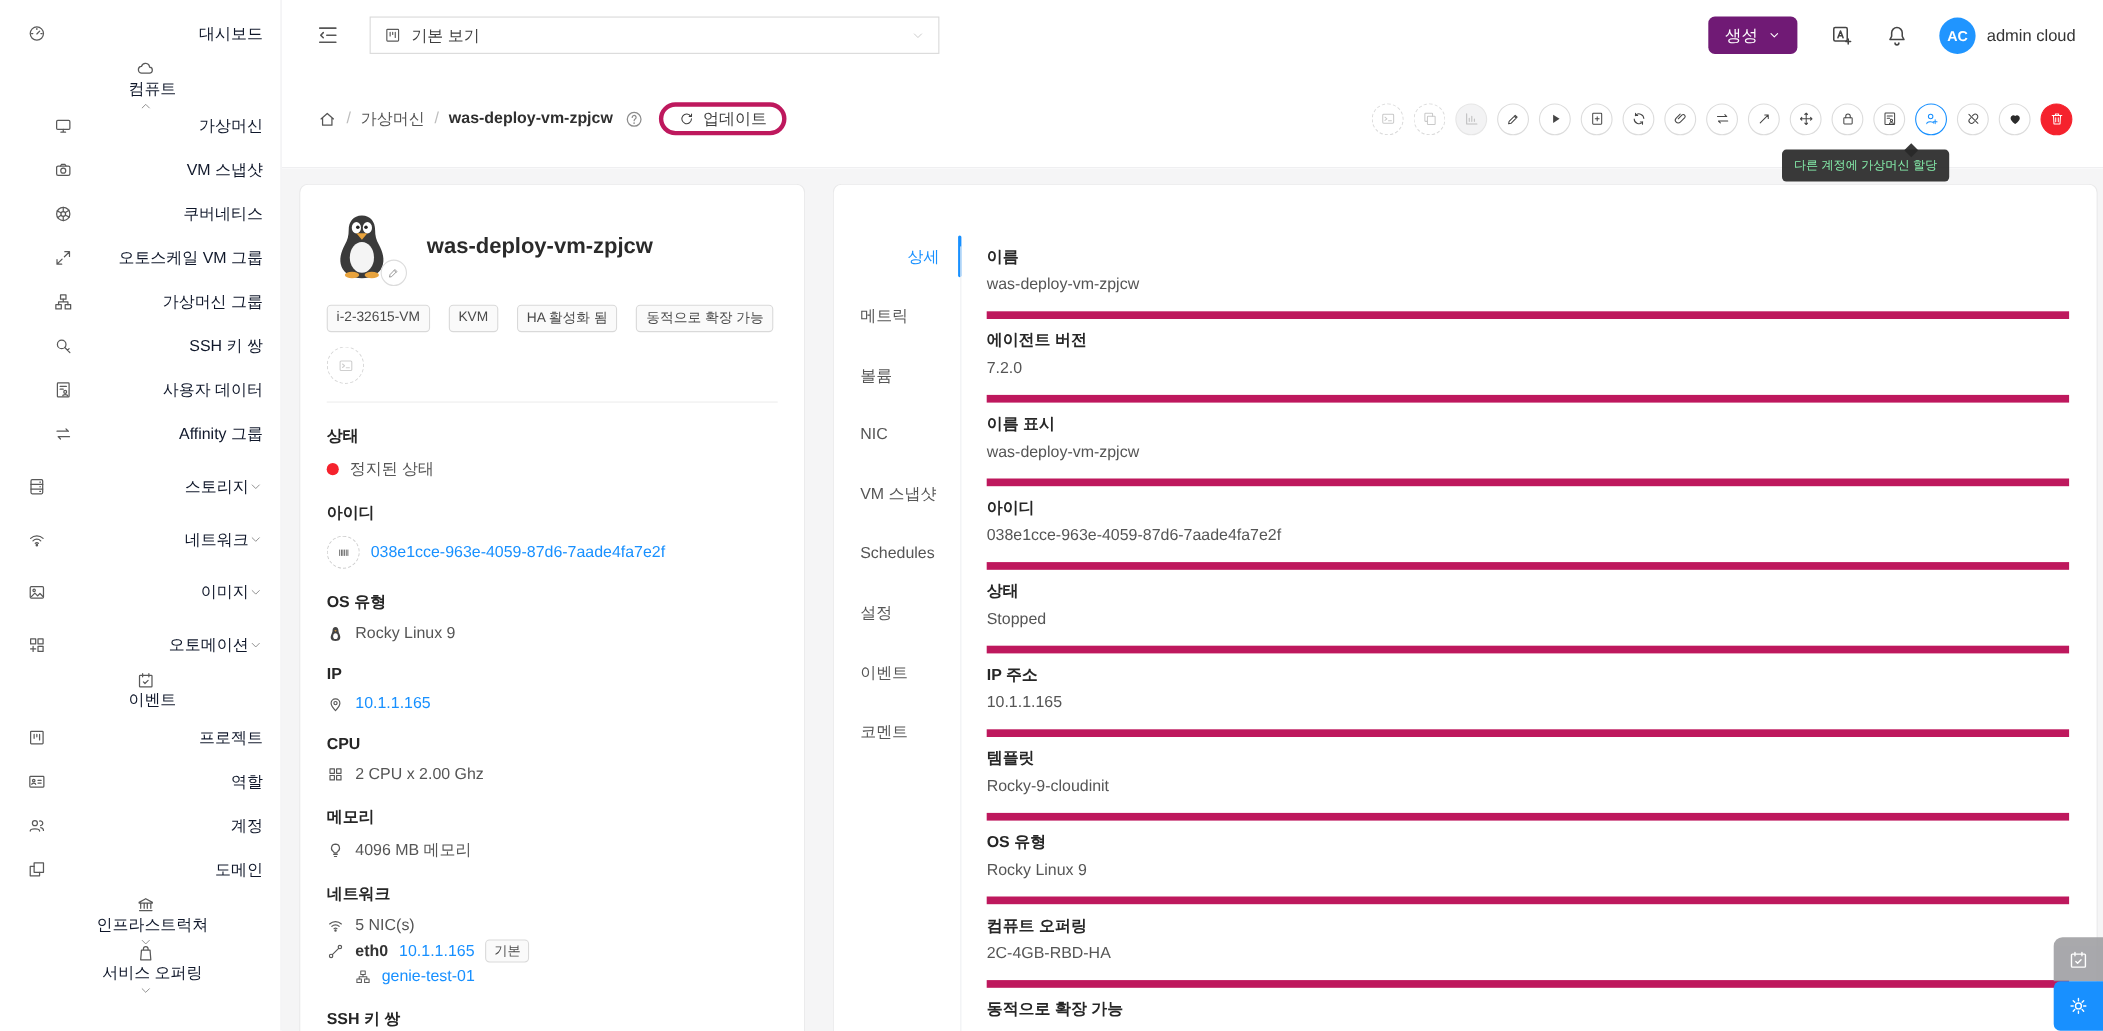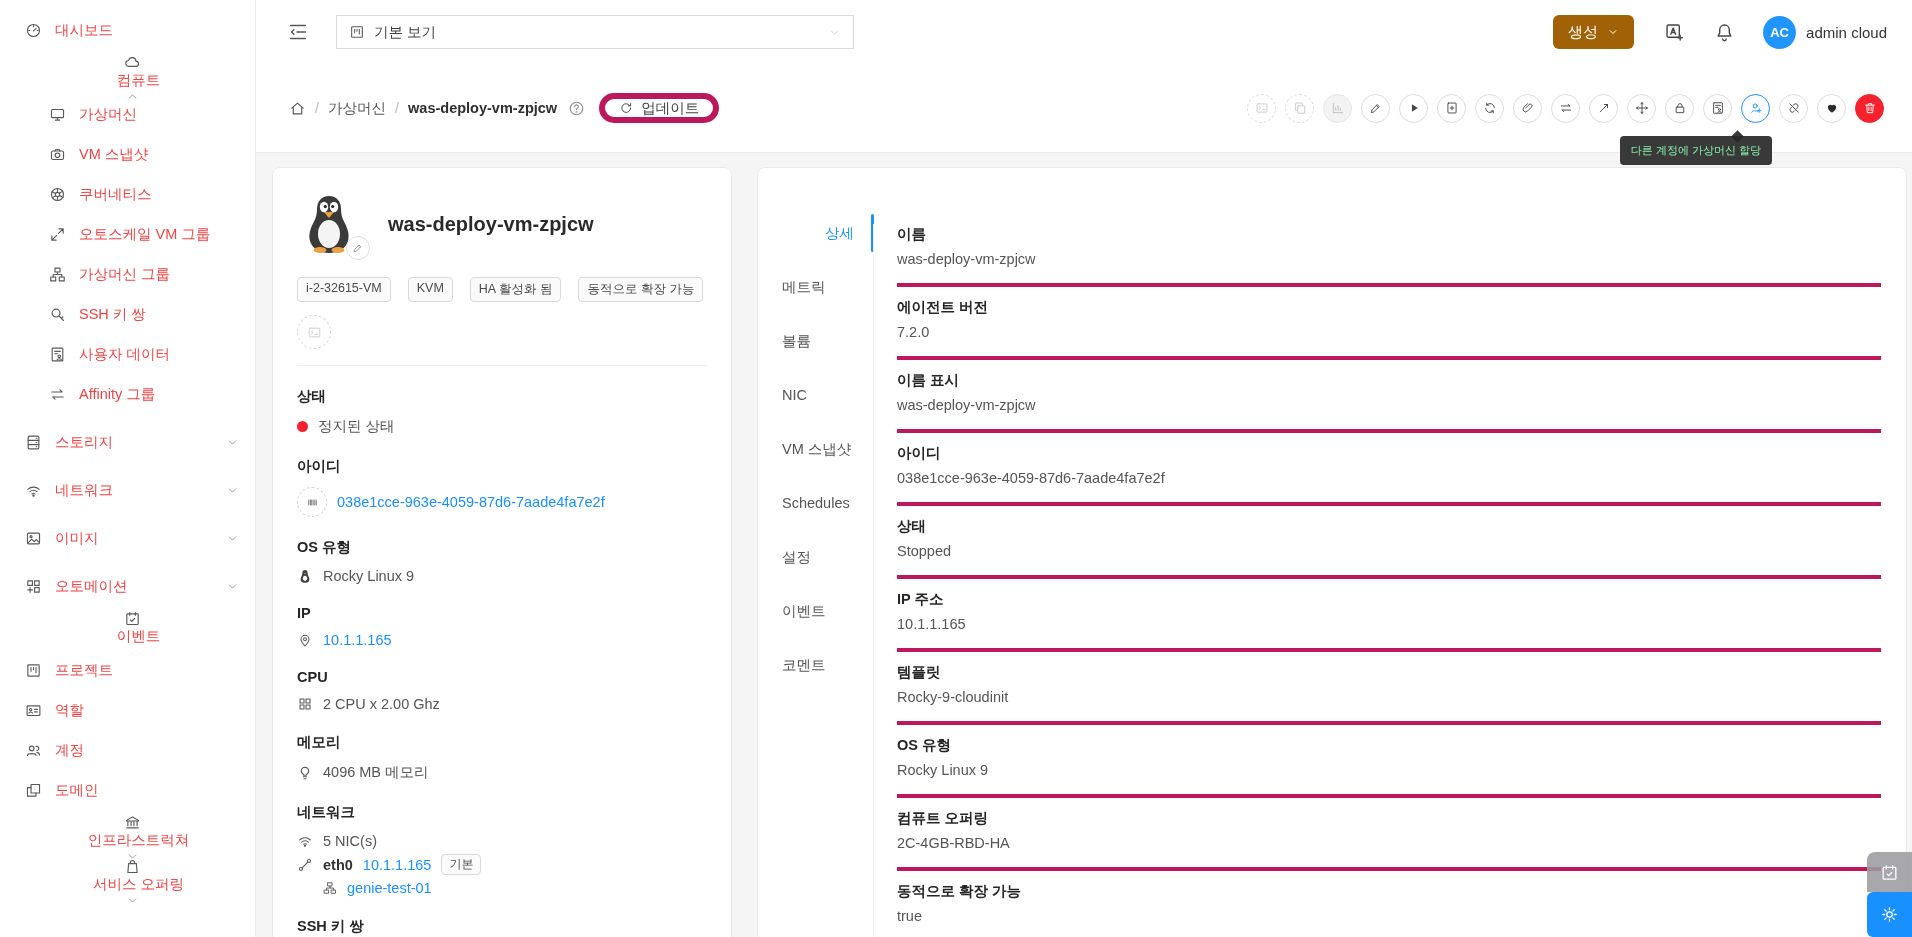--- a/index.html
+++ b/index.html
@@ -7,50 +7,50 @@
   body { font-family:"Liberation Sans","DejaVu Sans",sans-serif; background:#f5f5f6; color:#333; font-size:14.5px; }
   .i { width:16px; height:16px; stroke:currentColor; fill:none; stroke-width:1.6; stroke-linecap:round; stroke-linejoin:round; flex:none; }
   .i.fill { fill:currentColor; stroke:none; }
 
   
   .sidebar { position:fixed; left:0; top:0; width:256px; height:937px; background:#fff; border-right:1px solid #ededf0; z-index:30; }
   .logo { height:64px; display:flex; align-items:center; padding-left:13px; gap:6px; }
   .logo-able { font-size:27px; font-weight:bold; color:#231f20; letter-spacing:.5px; }
   .logo-stack { font-size:27px; font-weight:bold; color:#2aa9e0; letter-spacing:.5px; }
   .menu { padding-top:10px; }
-  .mi { display:flex; align-items:center; height:40px; padding:0 16px 0 25px; color:#ef4444; cursor:pointer; }
+  .mi { display:flex; align-items:center; height:40px; padding:0 16px 0 25px; color:#0f172a; cursor:pointer;text-align:right; }
   .mi .micon { width:17px; height:17px; color:#595959; }
   .mi .lbl { margin-left:13px; flex:1; white-space:nowrap; }
   .mi.sub { padding-left:49px; }
   .mi .chev { width:13px; height:13px; color:#8c8c8c; }
   .gap4 { margin-top:4px;flex-direction:column; } .gap8 { margin-top:8px; }
 
   
   .header { position:fixed; left:256px; top:0; right:0; height:64px; background:#fff; display:flex; align-items:center; z-index:20; }
   .fold-btn { margin-left:31px; width:22px; height:22px; color:#565656; cursor:pointer; }
   .view-select { width:518px; height:34px; margin-left:27px; border:1px solid #d9d9d9; border-radius:0; background:#fff; display:flex; align-items:center; padding:0 12px; gap:9px; color:#3e3e3e; cursor:pointer; }
   .view-select .vicon { width:16px; height:16px; color:#5a5a5a; }
   .view-select .sel-chev { margin-left:auto; width:13px; height:13px; color:#c8c8c8; }
   .hright { margin-left:auto; display:flex; align-items:center; padding-right:25px; }
-  .create-btn { height:34px; background:#a16207; border:none; border-radius:6px; color:#fff; font-size:15px; display:flex; align-items:center; gap:9px; padding:0 15px; cursor:pointer; font-family:inherit; }
+  .create-btn { height:34px; background:#701a75; border:none; border-radius:6px; color:#fff; font-size:15px; display:flex; align-items:center; gap:9px; padding:0 15px; cursor:pointer; font-family:inherit; }
   .create-btn .i { width:12px; height:12px; stroke-width:2; }
   .hicon { width:21px; height:21px; color:#454545; cursor:pointer; }
   .tr-icon { margin-left:30px; } .bell { margin-left:29px; }
   .avatar { margin-left:28px; width:33px; height:33px; border-radius:50%; background:#2095ff; color:#fff; font-size:13px; font-weight:bold; display:flex; align-items:center; justify-content:center; cursor:pointer; }
   .uname { margin-left:10px; font-size:15px; color:#333; }
 
   
   .subheader { position:fixed; left:256px; top:64px; right:0; height:89px; background:#fff; border-bottom:1px solid #ececee; display:flex; align-items:center; padding:0 28px 0 33px; z-index:10; }
   .crumb { display:flex; align-items:center; gap:9px; color:#555; }
   .crumb .home { width:17px; height:17px; color:#555; cursor:pointer; }
   .crumb .sep { color:#bdbdbd; }
   .crumb .sect { cursor:pointer; }
   .crumb .cur { color:#2f2f2f; font-weight:bold; }
   .qicon { width:17px; height:17px; color:#8c8c8c; margin-left:2px; cursor:pointer; }
-  .update-pill { margin-left:14px; height:30px; border:6px solid #be185d; border-radius:999px; background:#fff; display:flex; align-items:center; gap:8px; padding:0 14px; color:#3e3e3e; font-size:14.5px; cursor:pointer; font-family:inherit; }
+  .update-pill { margin-left:14px; height:30px; border:4px solid #be185d; border-radius:999px; background:#fff; display:flex; align-items:center; gap:8px; padding:0 14px; color:#3e3e3e; font-size:14.5px; cursor:pointer; font-family:inherit; }
   .update-pill .i { width:14px; height:14px; }
   .actions { margin-left:auto; display:flex; gap:9px; }
   .act { width:29px; height:29px; border-radius:50%; border:1px solid #dcdcdc; background:#fff; color:#454545; display:flex; align-items:center; justify-content:center; cursor:pointer; }
   .act .i { width:14px; height:14px; }
   .act.dis { border-style:dashed; color:#c9c9c9; cursor:default; }
   .act.dis2 { background:#f3f3f4; border-color:#e6e6e6; color:#bdbdbd; cursor:default; }
   .act.hot { border-color:#1890ff; color:#1890ff; }
   .act.heart { color:#2b2b2b; }
   .act.danger { background:#f5222d; border-color:#f5222d; color:#fff; }
 
@@ -85,21 +85,21 @@
   .mini-tag { border:1px solid #d9d9d9; background:#fafafa; border-radius:4px; padding:1px 7px; font-size:12px; color:#4a4a4a; }
   .indent { margin-left:26px; }
 
   
   .vtabs { position:absolute; left:24px; top:38px; width:91px; }
   .vtab { position:relative; height:54px; display:flex; align-items:center; color:#555; cursor:pointer; white-space:nowrap; }
   .vtab.active { color:#1890ff;margin-left:43px; }
   .vtab.active:after { content:""; position:absolute; right:-1px; top:50%; transform:translateY(-50%); width:3px; height:38px; background:#1890ff; border-radius:2px; }
   .vline { position:absolute; left:115px; top:56px; bottom:0; width:1px; background:#eef0f2; }
   .dlist { position:absolute; left:139px; right:25px; top:46px; }
-  .drow { padding:10px 0 14px; border-bottom:4px solid #be185d; }
+  .drow { padding:10px 0 14px; border-bottom:7px solid #be185d; }
   .drow:last-child { border-bottom:none; }
   .drow .dl { font-weight:bold; color:#262626; line-height:20px; }
   .drow .dv { color:#555; line-height:20px; margin-top:5px; }
 
   
   .float-btn { position:fixed; right:0; width:45px; display:flex; align-items:center; justify-content:center; color:#fff; cursor:pointer; z-index:35; }
   .float-ev { top:852px; height:40px; background:#9d9da1; opacity:.88; border-radius:8px 0 0 0; }
   .float-gear { top:892px; height:45px; background:#1890ff; border-radius:6px 0 0 6px; }
   .float-btn .i { width:19px; height:19px; }
 </style>

